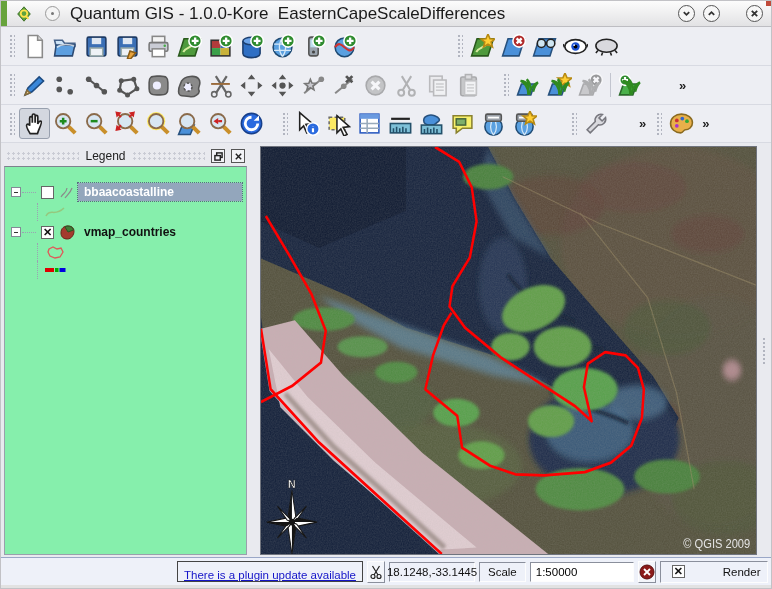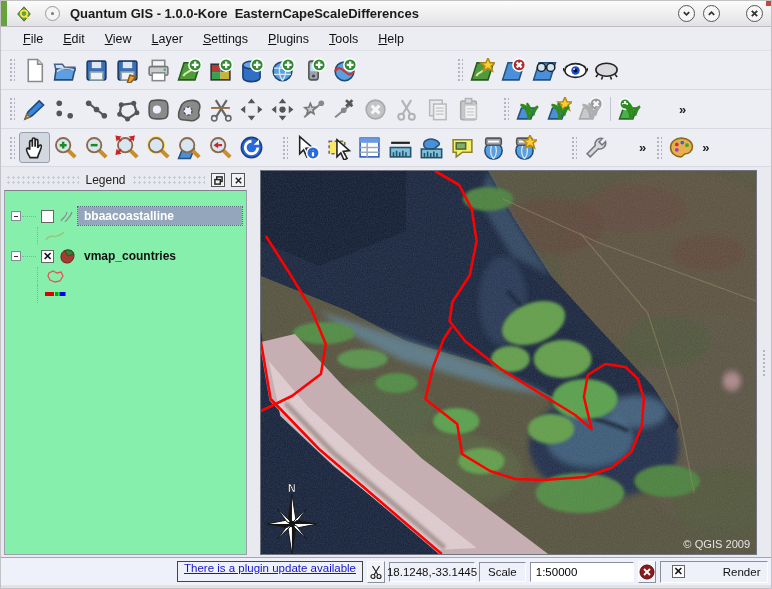--- a/index.html
+++ b/index.html
@@ -7,21 +7,21 @@
   body { font-family:"Liberation Sans", sans-serif; width:772px; }
   .window { width:772px; height:589px; background:#e9eaef; border:1px solid #c2c2c6; display:flex; flex-direction:column; overflow:hidden; }
 
   
   .titlebar { position:relative; height:26px; flex:0 0 26px; background:linear-gradient(#fcfcfc,#e2e2e4); border-bottom:1px solid #bdbdc2; display:flex; align-items:center; padding-left:12px; }
   .titlebar .greenedge { position:absolute; left:0; top:0; bottom:0; width:6px; background:#67a33c; }
   .titlebar .redcorner { position:absolute; right:0; top:0; width:5px; height:5px; background:#c04a3a; }
   .applogo { width:18px; height:18px; margin-left:2px; }
   .winmenu-dot { width:15px; height:15px; border:1px solid #9a9a9a; border-radius:50%; margin:0 10px 0 12px; background:#f4f4f4; display:flex; align-items:center; justify-content:center; }
   .winmenu-dot::after { content:""; width:3px; height:3px; border-radius:50%; background:#777; }
-  .title-text { font-size:13px; font-weight:bold; color:#1a1a1a; white-space:pre; }
+  .title-text { font-size:17px; font-weight:normal; color:#1a1a1a; white-space:pre; }
   .wincontrols { margin-left:auto; display:flex; align-items:center; gap:8px; padding-right:8px; }
   .wbtn { width:17px; height:17px; border:1.5px solid #555; border-radius:50%; background:#f7f7f7; display:flex; align-items:center; justify-content:center; }
   .wbtn.close { margin-left:18px; }
   .wbtn svg { width:9px; height:9px; stroke:#333; stroke-width:2; fill:none; }
 
   
   .menubar { height:24px; flex:0 0 24px; background:#ecedf2; display:flex; align-items:center; padding-left:12px; border-bottom:1px solid #e0e1e7; }
   .menu-item { font-size:12.5px; color:#111; padding:2px 10px; }
   .menu-item u { text-decoration:underline; }
 
@@ -61,21 +61,21 @@
 
   .map-wrap { flex:1; position:relative; border:1px solid #70747e; background:#0f1c33; min-width:0; }
   .map-wrap svg.map { position:absolute; inset:0; width:100%; height:100%; }
   .right-strip { width:10px; flex:0 0 10px; margin-left:2px; display:flex; align-items:center; justify-content:center; }
   .strip-handle { width:5px; height:28px; background-image:radial-gradient(circle,#b2b5c0 1px,transparent 1.2px); background-size:4px 4px; }
 
   
   .statusbar { height:28px; flex:0 0 28px; background:#eef1f9; border-top:1px solid #9aa7c7; display:flex; align-items:center; gap:4px; padding:0 6px 0 0; }
   .sb-spacer { width:172px; flex:0 0 172px; }
   .sb-box { height:20px; display:flex; align-items:center; justify-content:center; font-size:11.5px; color:#111; background:#eef1f9; border:1px solid; border-color:#8a8f9c #fdfdfd #fdfdfd #8a8f9c; padding:0 8px; white-space:nowrap; }
-  .sb-link-box { border:1px solid #444; background:#eef1f9; height:21px; display:flex; align-items:flex-start; padding:0 6px; }
+  .sb-link-box { border:1px solid #444; background:#eef1f9; height:21px; display:flex; align-items:flex-end; padding:0 6px; }
   .sb-link { font-size:11.5px; color:#1414c8; text-decoration:underline; cursor:pointer; white-space:nowrap; }
   .sb-btn { width:22px; height:22px; border:1px solid; border-color:#fdfdfd #8a8f9c #8a8f9c #fdfdfd; background:#f3f5fa; display:flex; align-items:center; justify-content:center; }
   .sb-btn svg { width:16px; height:16px; }
   .sb-input { width:104px; height:20px; font-size:11.5px; font-family:"Liberation Sans",sans-serif; border:1px solid; border-color:#8a8f9c #fdfdfd #fdfdfd #8a8f9c; background:#fff; padding:0 5px; }
   .sb-render { display:flex; align-items:center; gap:5px; border:1px solid; border-color:#8a8f9c #fdfdfd #fdfdfd #8a8f9c; height:22px; padding:0 7px; }
   .sb-render .lab { font-size:11.5px; color:#111;padding-left:29px; }
   .grip { margin-left:2px; width:13px; height:13px; align-self:flex-end;
     background:repeating-linear-gradient(135deg, transparent 0 3px, #a7adbd 3px 4.5px); }
   .bottom-margin { height:3px; background:#e2e2e2; }
 </style>
@@ -456,30 +456,20 @@
           </svg>
         </div>
       <div class="wbtn close">
           <svg viewBox="0 0 10 10">
             <path d="M2 2l6 6M8 2L2 8"></path>
           </svg>
         </div>
     </div>
   </div>
 
-  <div class="menubar" id="menubar">
-      <span class="menu-item"><u>F</u>ile</span>
-      <span class="menu-item"><u>E</u>dit</span>
-      <span class="menu-item"><u>V</u>iew</span>
-      <span class="menu-item"><u>L</u>ayer</span>
-      <span class="menu-item"><u>S</u>ettings</span>
-      <span class="menu-item"><u>P</u>lugins</span>
-      <span class="menu-item"><u>T</u>ools</span>
-      <span class="menu-item"><u>H</u>elp</span>
-    </div>
 
   <div class="tb">
       <div class="tb-handle"></div>
       <div class="tbtn">
         <svg>
           <use href="#i-file-new"></use>
         </svg>
       </div>
       <div class="tbtn">
         <svg>

